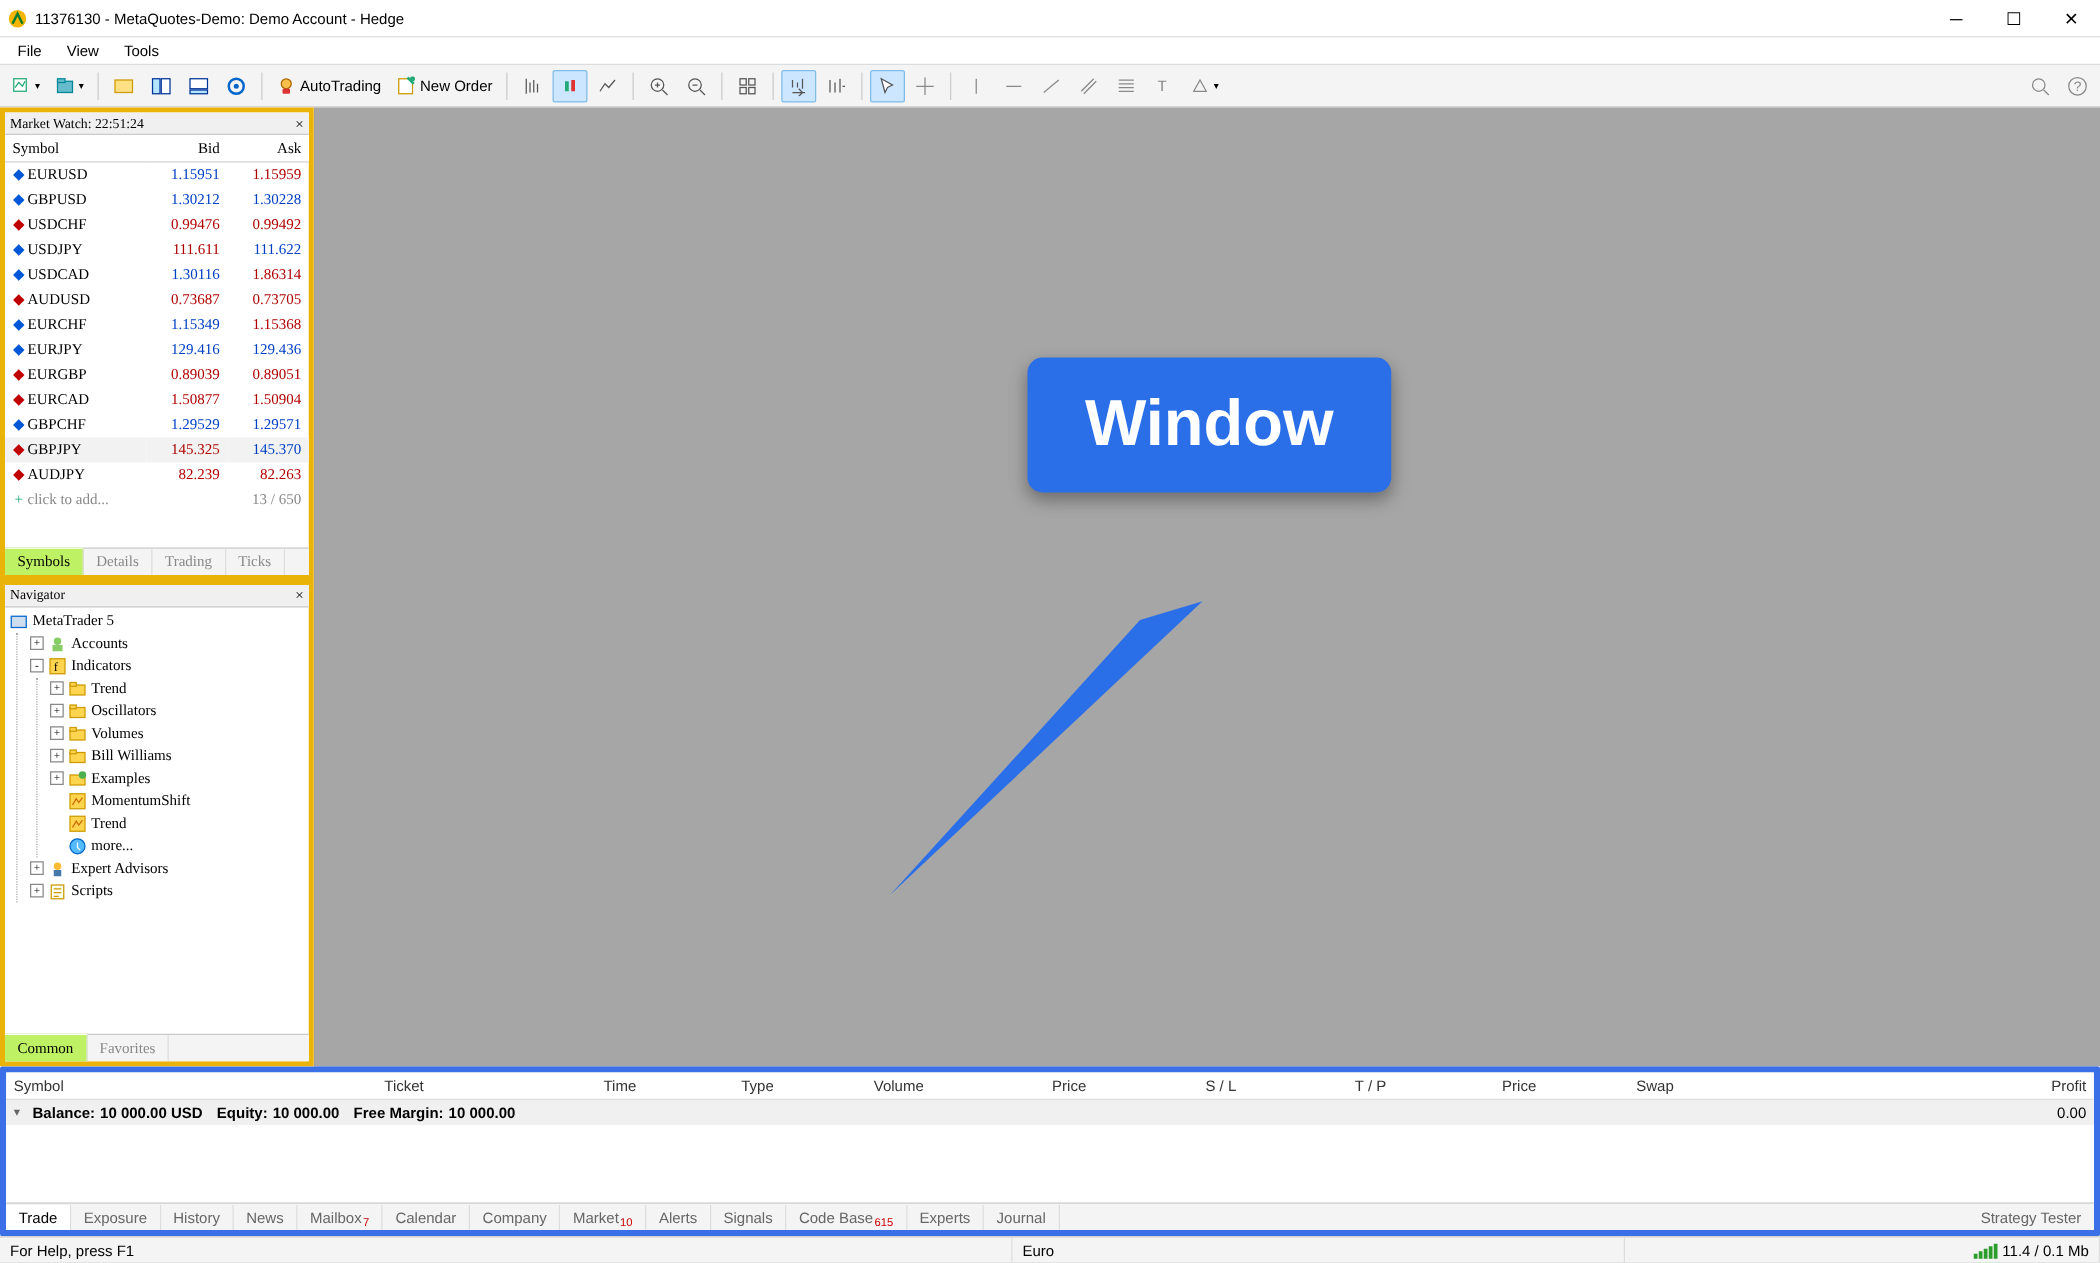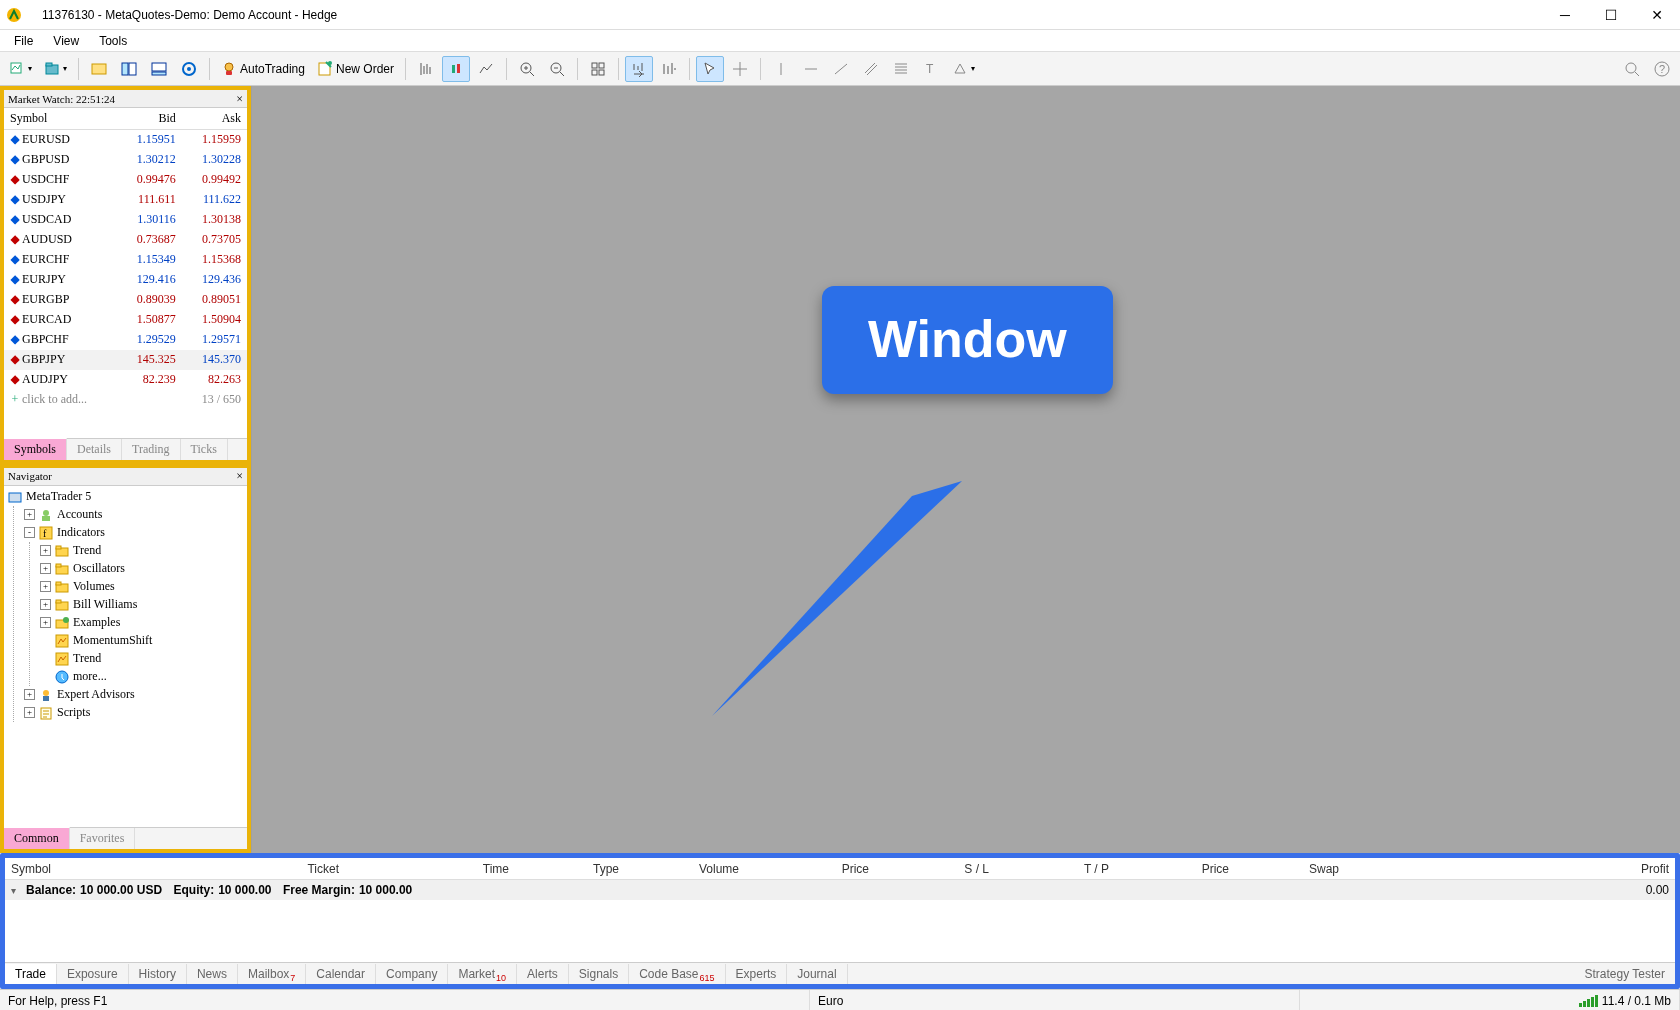--- a/index.html
+++ b/index.html
@@ -1,20 +1,20 @@
 <!DOCTYPE html>
 <html><head>
 <meta charset="utf-8">
 <style>
 * { box-sizing: border-box; margin: 0; padding: 0; }
 body { font-family: "Segoe UI", Tahoma, sans-serif; font-size: 12px; color: #000; background: #fff; overflow: hidden; width: 1680px; height: 1010px; position: relative; }
 
 
 .titlebar { height: 30px; display: flex; align-items: center; justify-content: space-between; padding: 0 0 0 6px; background: #fff; border-bottom: 1px solid #ddd; }
-.titlebar-left { display: flex; align-items: center; gap: 20px; }
+.titlebar-left { display: flex; align-items: center; gap: 6px; }
 .app-icon { width: 16px; height: 16px; }
 .title-text { font-size: 12px; }
 .win-controls { display: flex; }
 .win-btn { width: 46px; height: 30px; display: flex; align-items: center; justify-content: center; font-size: 14px; cursor: pointer; }
 
 
 .menubar { height: 22px; display: flex; align-items: center; padding: 0 4px; border-bottom: 1px solid #ddd; }
 .menu-item { padding: 2px 10px; cursor: pointer; }
 
 
@@ -46,21 +46,21 @@
 .mw-row.sel { background: #f2f2f2; }
 .sym-arrow { display: inline-block; width: 10px; text-align: center; margin-right: 2px; }
 .up { color: #0057d8; }
 .down { color: #c00000; }
 .price-up { color: #0041c4; }
 .price-down { color: #b00000; }
 .mw-add { color: #888; }
 .mw-counter { text-align: right; color: #888; padding-right: 8px; }
 .mw-tabs { display: flex; border-top: 1px solid #ccc; background: #f4f4f4; font-size: 12px; height: 22px; }
 .mw-tab { padding: 3px 10px; border-right: 1px solid #ddd; cursor: pointer; color: #888; }
-.mw-tab.active { background: #f9a8d4; color: #000; border-top: 1px solid #fff; margin-top: -1px; }
+.mw-tab.active { background: #bef264; color: #000; border-top: 1px solid #fff; margin-top: -1px; }
 
 
 .navigator { flex: 1; }
 .tree { padding: 2px 4px; font-size: 12px; }
 .tree-row { display: flex; align-items: center; height: 18px; gap: 4px; cursor: pointer; }
 .tree-exp { width: 11px; height: 11px; border: 1px solid #888; display: inline-flex; align-items: center; justify-content: center; font-size: 9px; line-height: 1; background: #fff; cursor: pointer; }
 .tree-noexp { width: 11px; display: inline-block; }
 .tree-ln { border-left: 1px dotted #aaa; margin-left: 5px; padding-left: 10px; }
 .tr-icon { width: 14px; height: 14px; display: inline-flex; align-items: center; justify-content: center; }
 .tree .lbl { }
@@ -324,21 +324,21 @@
               <td class="r price-down">0.99492</td>
             </tr>
             <tr class="mw-row">
               <td><span class="sym-arrow up">◆</span><span>USDJPY</span></td>
               <td class="r price-down">111.611</td>
               <td class="r price-up">111.622</td>
             </tr>
             <tr class="mw-row">
               <td><span class="sym-arrow up">◆</span><span>USDCAD</span></td>
               <td class="r price-up">1.30116</td>
-              <td class="r price-down">1.30138</td>
+              <td class="r price-down">1.86314</td>
             </tr>
             <tr class="mw-row">
               <td><span class="sym-arrow down">◆</span><span>AUDUSD</span></td>
               <td class="r price-down">0.73687</td>
               <td class="r price-down">0.73705</td>
             </tr>
             <tr class="mw-row">
               <td><span class="sym-arrow up">◆</span><span>EURCHF</span></td>
               <td class="r price-up">1.15349</td>
               <td class="r price-down">1.15368</td>

